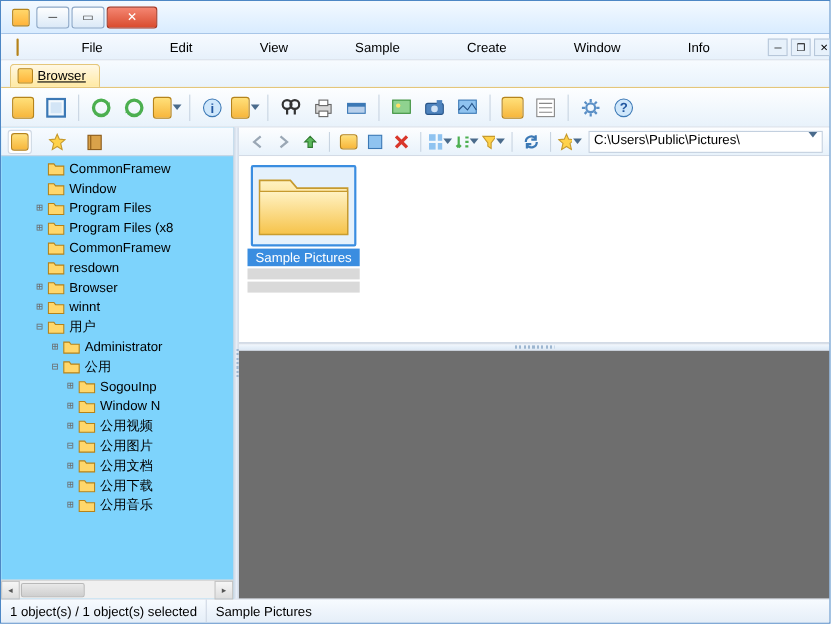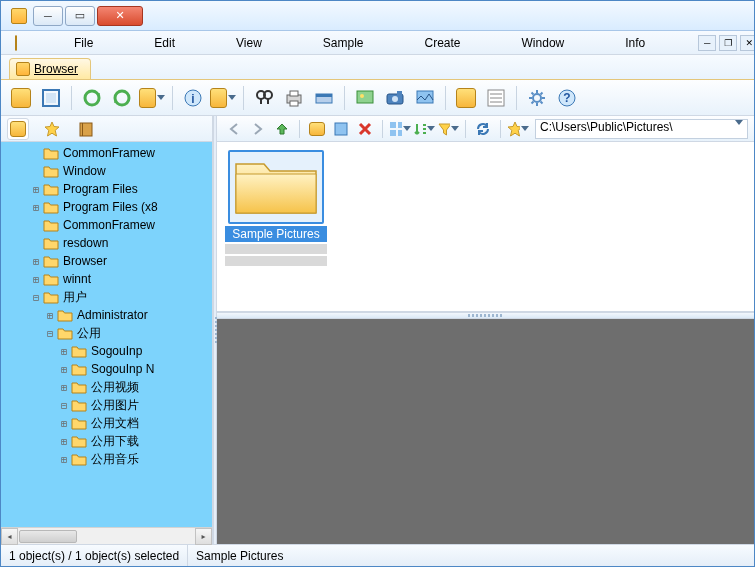--- a/index.html
+++ b/index.html
@@ -385,21 +385,21 @@
           <span class="tw"></span>
           <span class="tw"></span>
           <span class="tw"></span>
           <span class="tw"></span>
           <span class="tw">⊞</span>
           <span class="tfold">
             <svg viewBox="0 0 16 14">
               <path d="M1 3h5l1.5 2H15v8H1z" fill="#ffd76b" stroke="#b5831a"></path>
             </svg>
           </span>
-          <span>SogouInp N</span>
+          <span>Window N</span>
         </div>
         <div class="tree-row">
           <span class="tw"></span>
           <span class="tw"></span>
           <span class="tw"></span>
           <span class="tw"></span>
           <span class="tw">⊞</span>
           <span class="tfold">
             <svg viewBox="0 0 16 14">
               <path d="M1 3h5l1.5 2H15v8H1z" fill="#ffd76b" stroke="#b5831a"></path>

